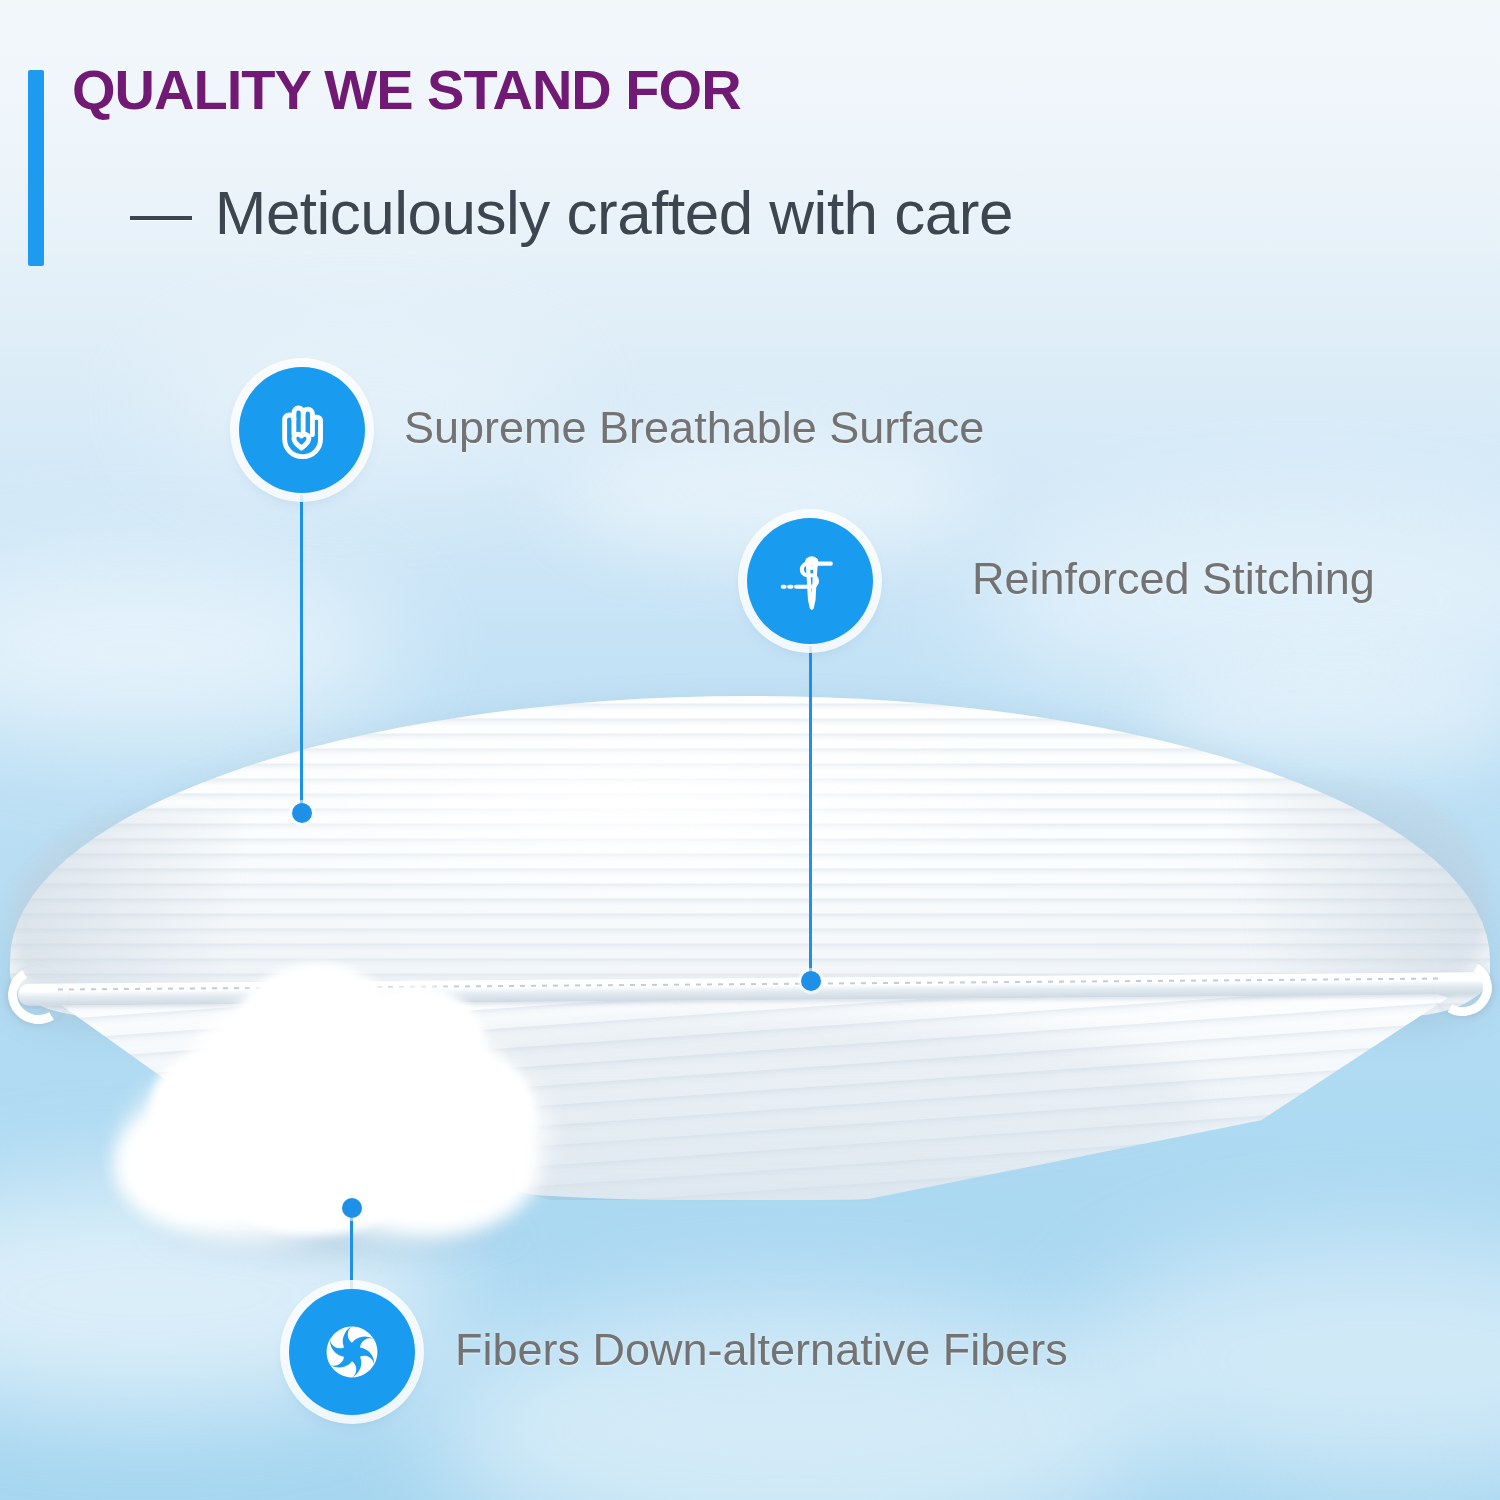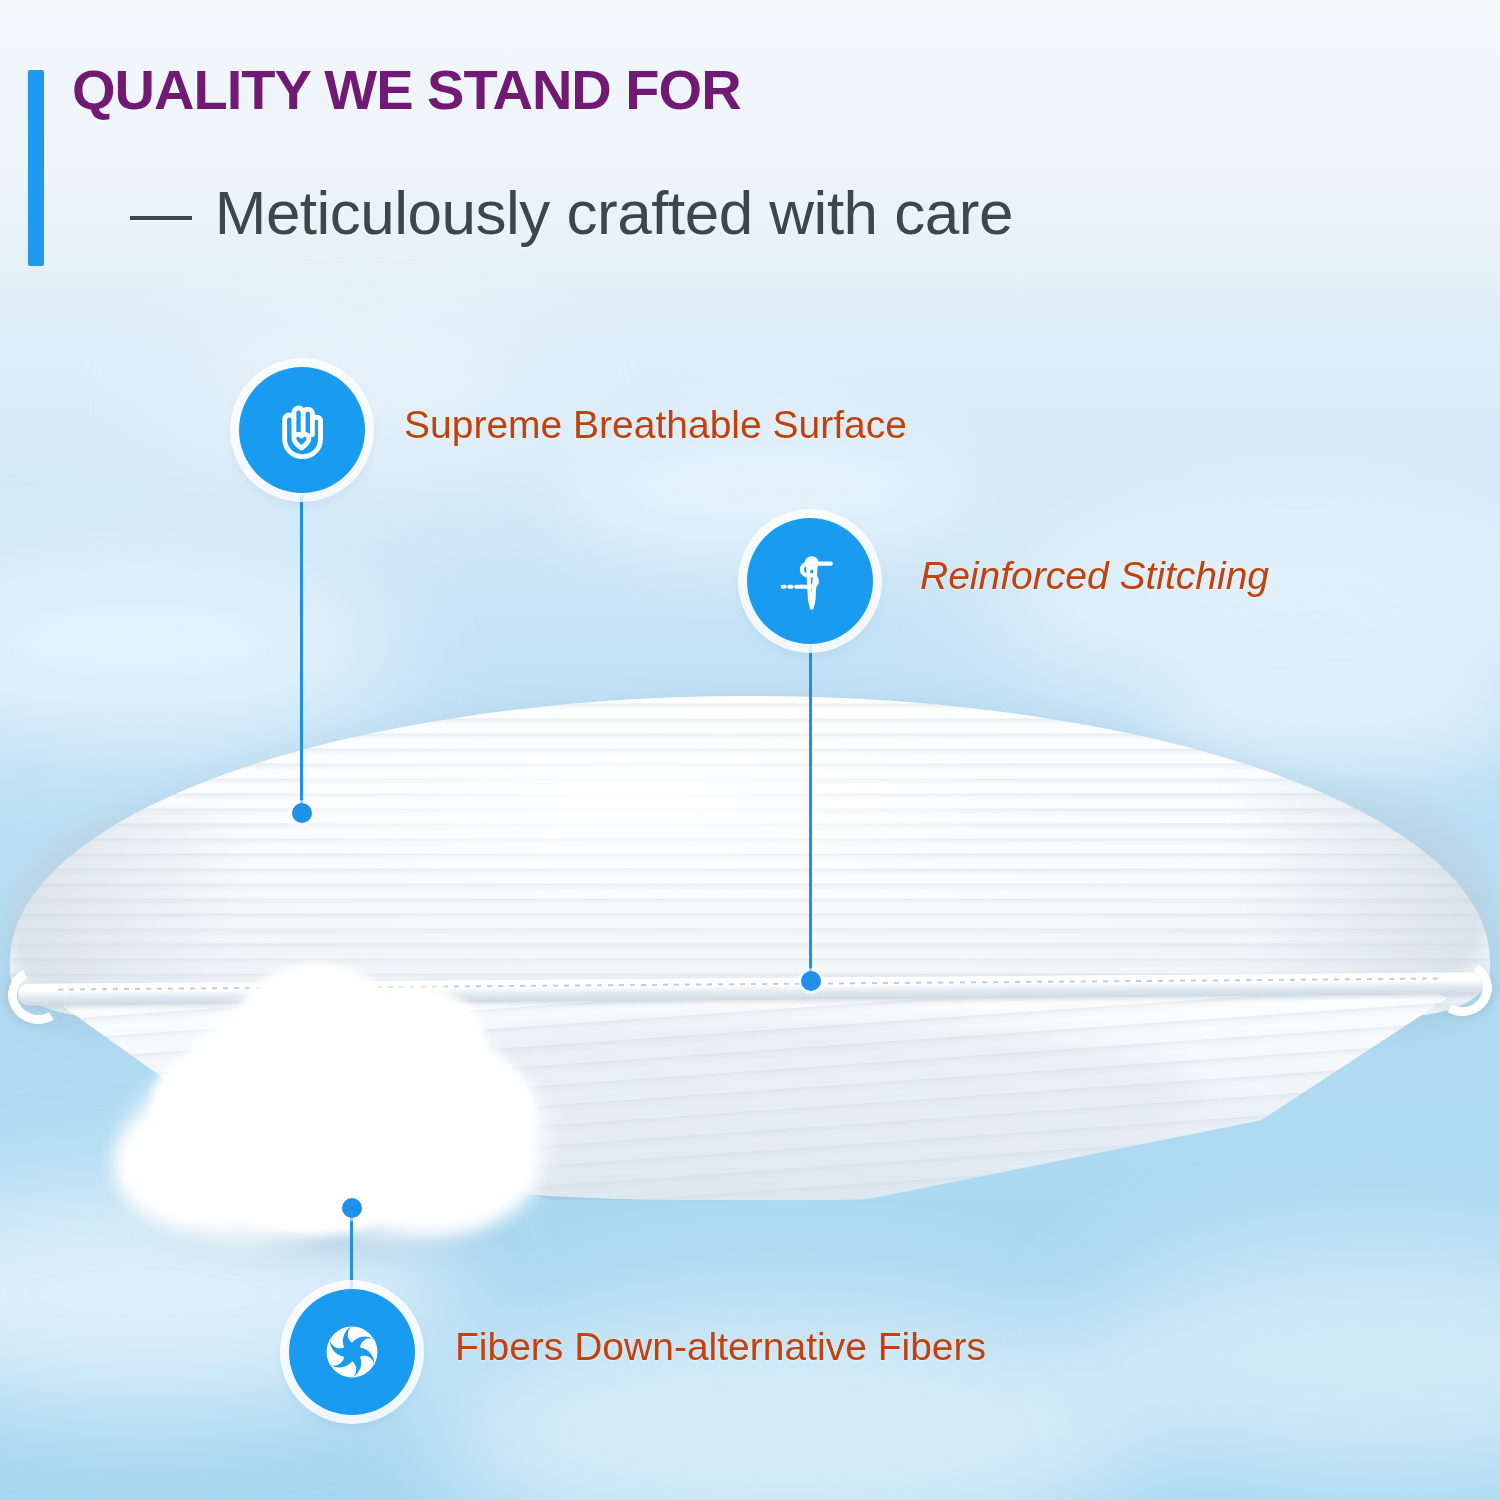--- a/index.html
+++ b/index.html
@@ -154,39 +154,39 @@
   .badge{
     position:absolute; width:126px; height:126px; border-radius:50%;
     background:#199BF0;
     box-shadow:0 0 0 9px rgba(255,255,255,.82), 0 6px 16px rgba(40,110,170,.22);
     display:flex; align-items:center; justify-content:center;
   }
   .badge svg{ width:74px; height:74px; display:block; }
 
   .calloutLabel{
     position:absolute;
-    font-size:39px; font-weight:400; color:#c2410c;
+    font-size:45px; font-weight:400; color:#737373;
     white-space:nowrap; line-height:1;
     text-shadow:0 1px 2px rgba(255,255,255,.55);
   }
 
   .leader{ position:absolute; width:3px; background:#1E90E8; }
   .leader-dot{
     position:absolute; width:20px; height:20px; border-radius:50%;
     background:#1E90E8; box-shadow:0 0 0 3px rgba(255,255,255,.55);
   }
 
   
   #badge-breathable{ left:239px; top:367px; }
   #label-breathable{ left:404px; top:405px; }
   #leader-breathable{ left:300px; top:495px; height:318px; }
   #dot-breathable{ left:292px; top:803px; }
 
   #badge-stitching{ left:747px; top:518px; }
-  #label-stitching{ left:920px; top:556px;font-style:italic; }
+  #label-stitching{ left:972px; top:556px; }
   #leader-stitching{ left:809px; top:646px; height:334px; }
   #dot-stitching{ left:801px; top:971px; }
 
   #badge-fibers{ left:289px; top:1289px; }
   #label-fibers{ left:455px; top:1327px; }
   #leader-fibers{ left:350px; top:1208px; height:83px; }
   #dot-fibers{ left:342px; top:1198px; }
 </style>
 </head>
 <body>

